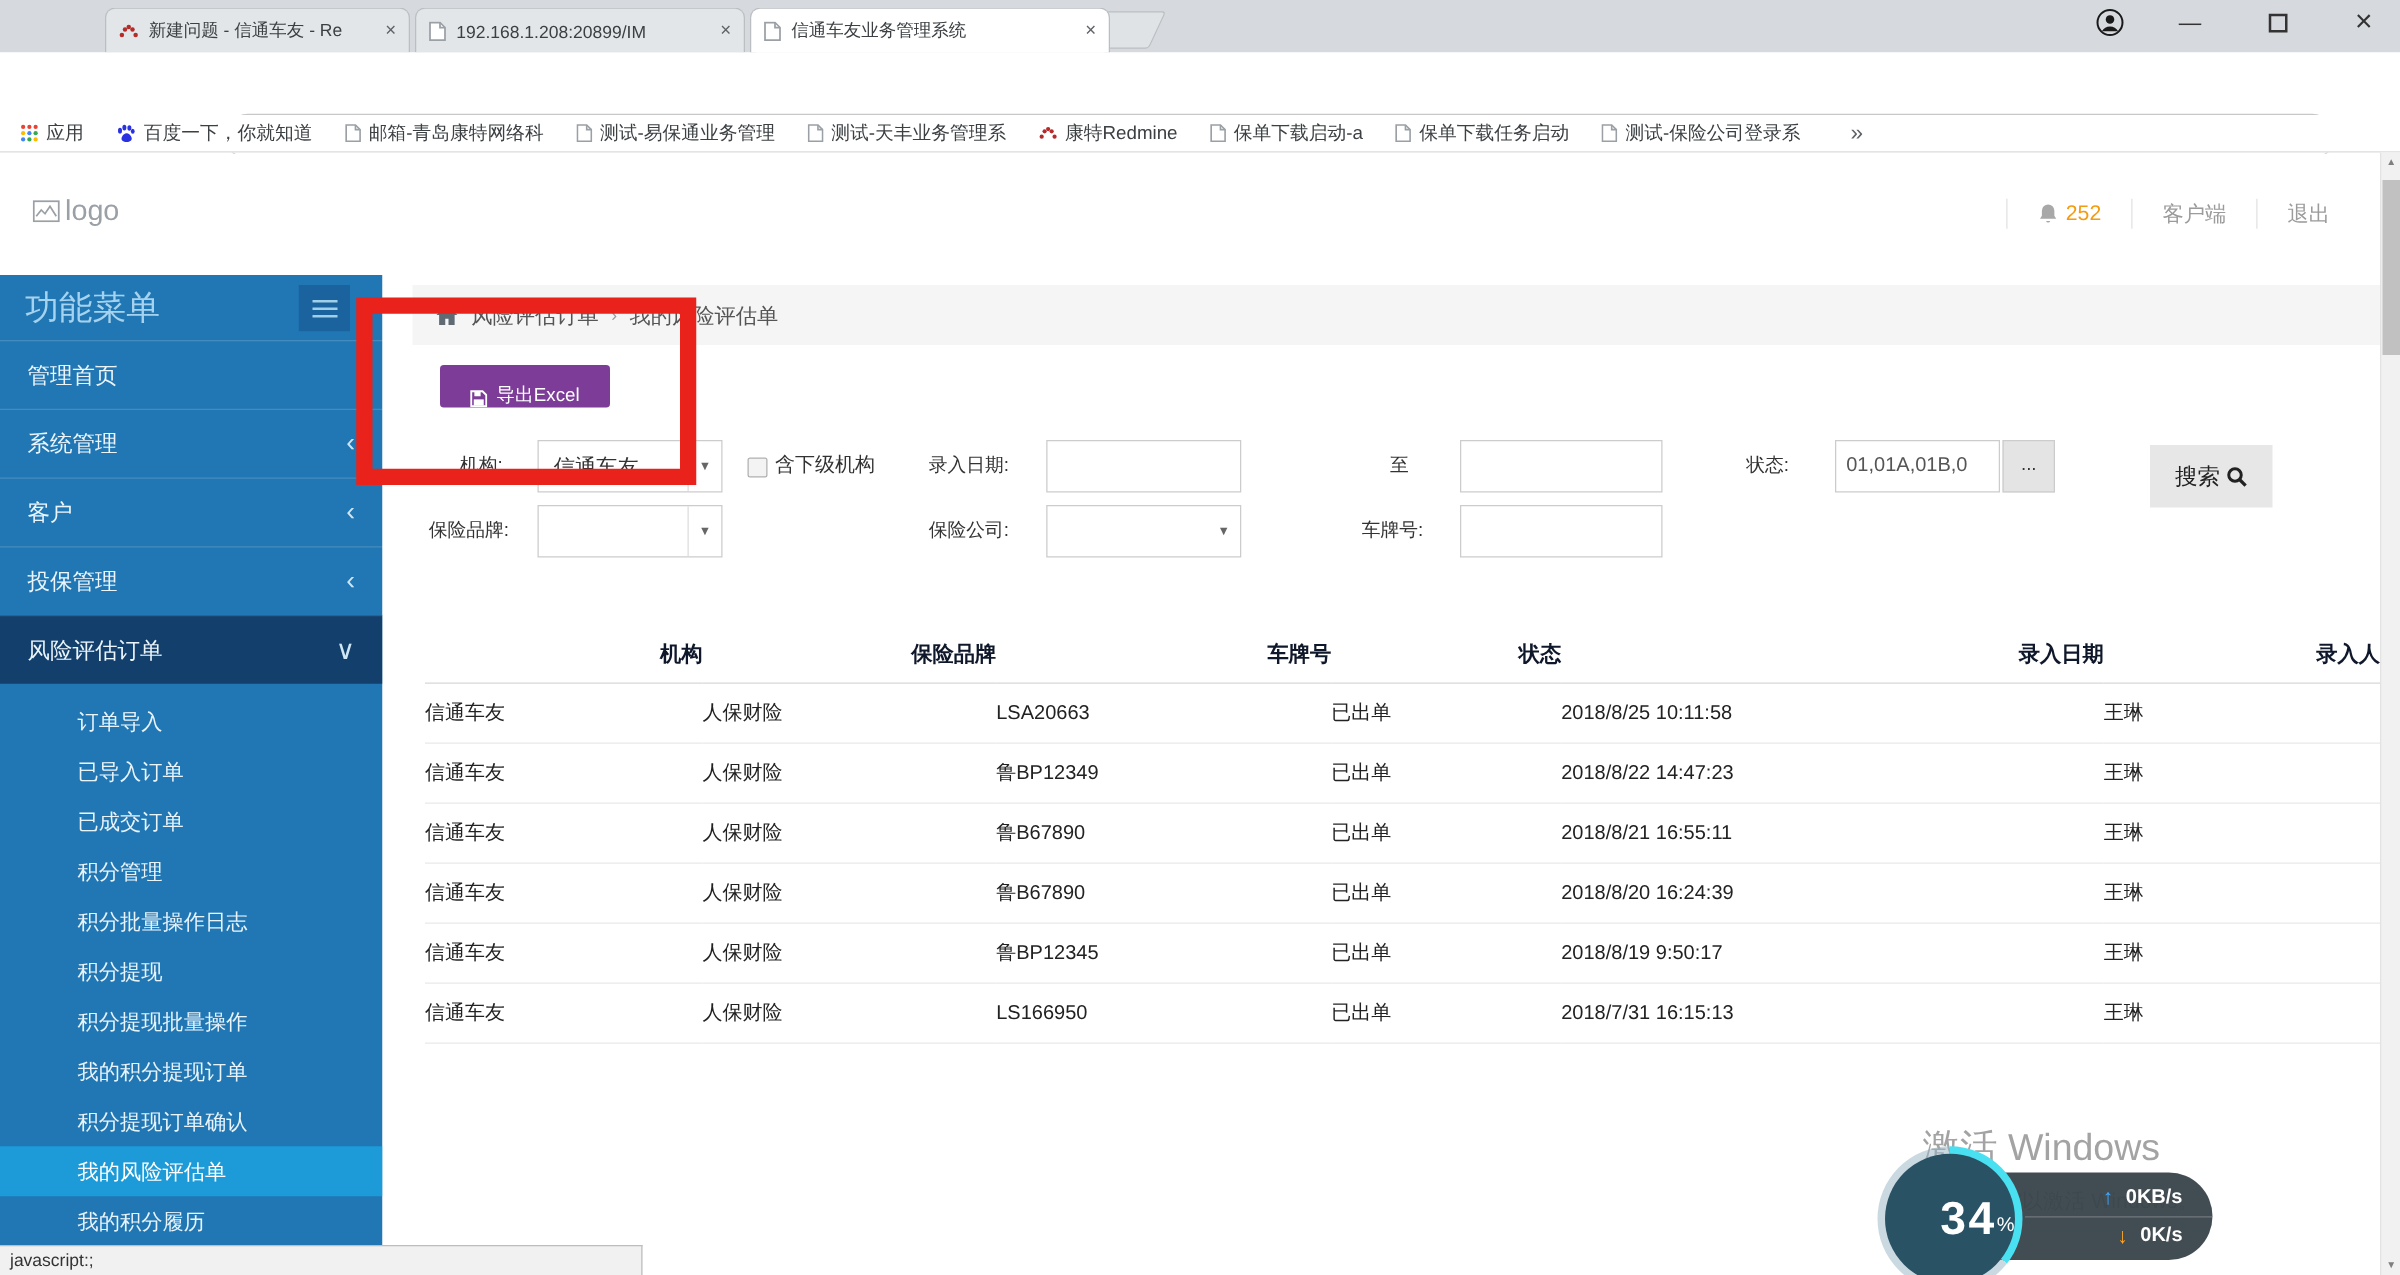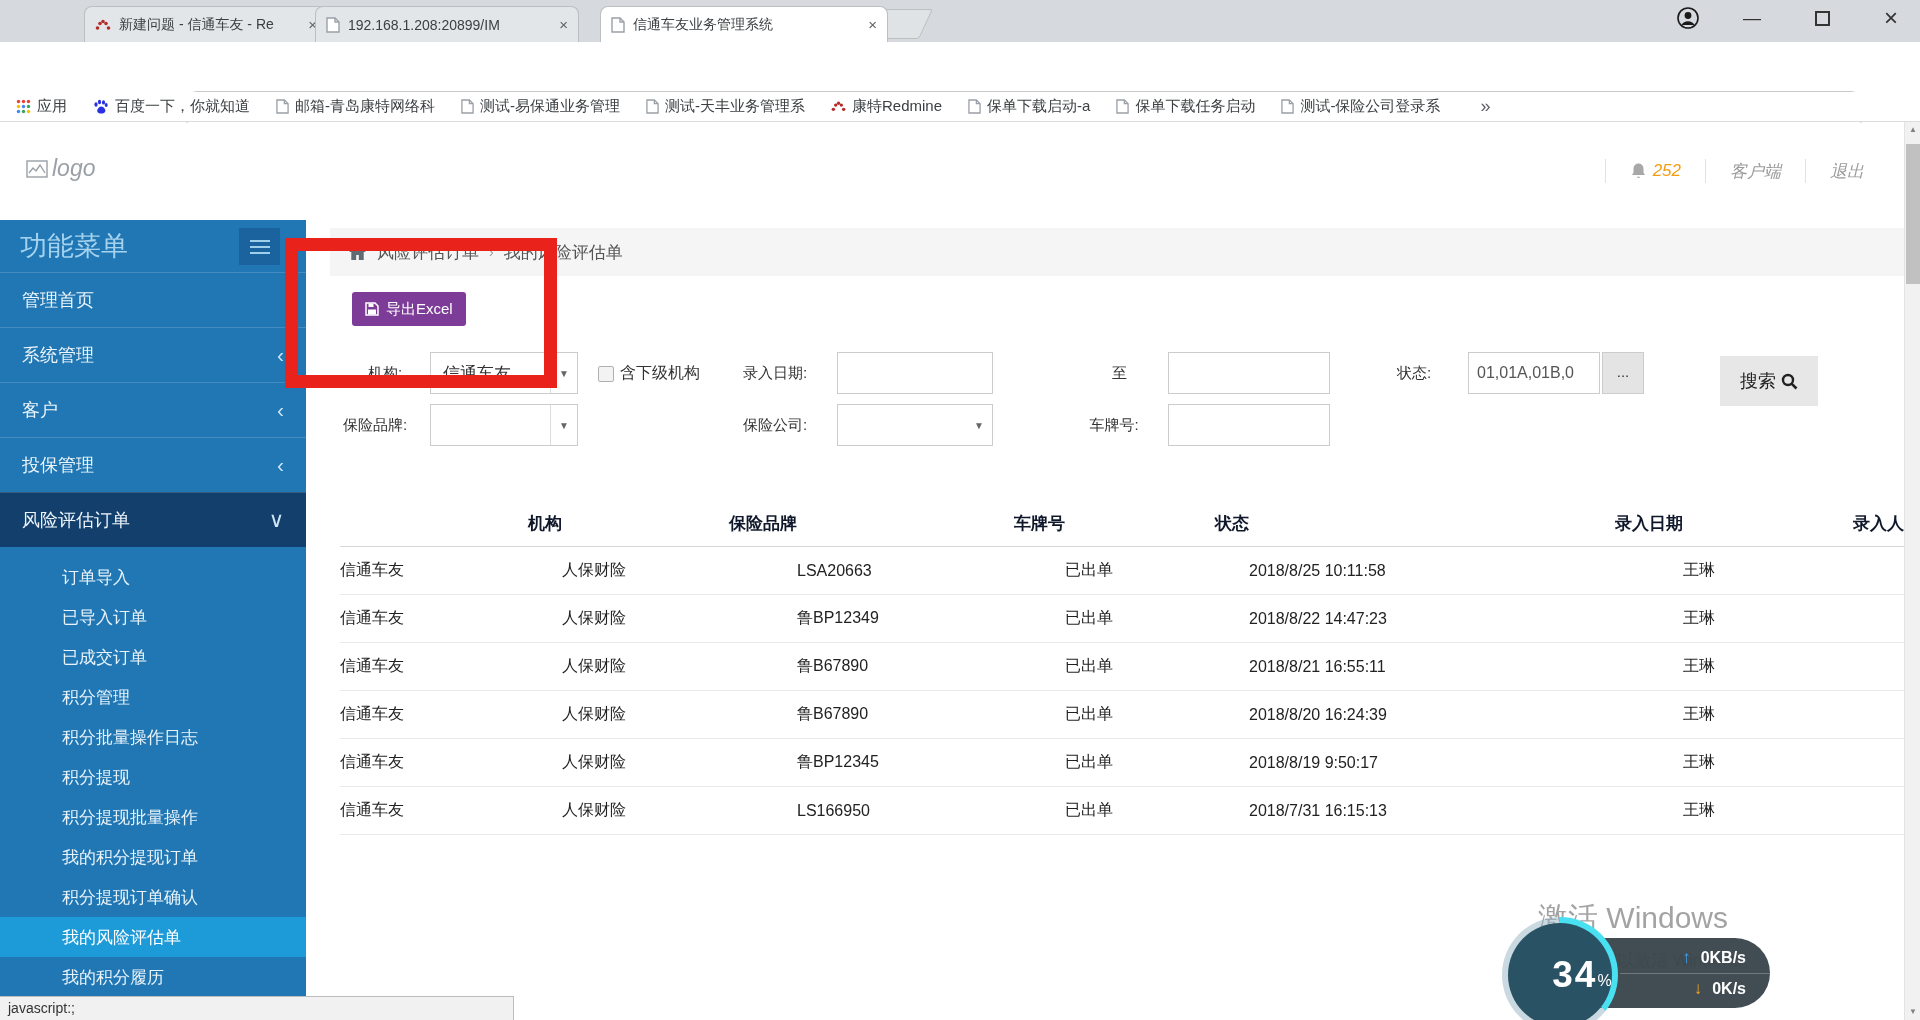--- a/index.html
+++ b/index.html
@@ -25,21 +25,21 @@
        border-radius:18px;background:#fff;display:flex;align-items:center;padding:0 14px;gap:10px;
        box-sizing:border-box;font-size:17px;}
   .urlhost{color:#202124;}
   .urlrest{color:#5f6368;}
   .bookbar{position:absolute;left:0;top:92px;width:1920px;height:30px;background:#fff;
        border-bottom:1px solid #dcdcdc;display:flex;align-items:center;padding:0 16px;gap:26px;
        font-size:15px;color:#3c4043;box-sizing:border-box;}
   .bm{display:flex;align-items:center;gap:6px;white-space:nowrap;}
   .bmmore{font-size:18px;color:#5f6368;margin-left:14px;}
   
-  .appheader{position:absolute;left:0;top:123px;width:1920px;height:97px;background:#fff;font-style:italic;}
+  .appheader{position:absolute;left:0;top:123px;width:1920px;height:97px;background:#fff;}
   .logo{position:absolute;left:26px;top:32px;display:flex;align-items:center;gap:4px;
        color:#9aa0a6;font-size:23px;}
   .userbar{position:absolute;right:56px;top:36px;display:flex;align-items:center;font-size:17px;color:#4d4d4d;}
   .usep{width:1px;height:24px;background:#e2e2e2;margin:0 24px;}
   .bellgrp{display:flex;align-items:center;gap:6px;}
   .bellcnt{color:#f39c12;}
   .hlink{color:#9b9b9b;}
   
   .sidebar{position:absolute;left:0;top:220px;width:306px;height:800px;background:#2177b4;}
   .sbtitle{height:52px;display:flex;align-items:center;padding-left:20px;color:#a5d3ef;font-size:27px;position:relative;}
@@ -52,21 +52,21 @@
   .sitem.open{background:#133f6c;}
   .submenu{padding-top:10px;}
   .subitem{height:40px;display:flex;align-items:center;padding-left:62px;color:#e8f3fa;font-size:17px;}
   .subitem.active{background:#1c9bd8;color:#fff;}
   
   .content{position:absolute;left:306px;top:220px;width:1598px;height:800px;background:#fff;}
   .crumb{position:absolute;left:24px;top:8px;width:1574px;height:48px;background:#f5f5f5;
        display:flex;align-items:center;gap:10px;padding-left:18px;font-size:17px;color:#555;box-sizing:border-box;}
   .crumbsep{color:#999;font-size:14px;}
   .exportbtn{position:absolute;left:46px;top:72px;height:34px;background:#7d3c98;color:#fff;
-       font-size:15px;display:flex;align-items:center;gap:7px;padding:0 13px;border-radius:3px;}
+       font-size:15px;display:flex;align-items:flex-end;gap:7px;padding:0 24px;border-radius:3px;}
   .flabel{position:absolute;font-size:15px;color:#333;text-align:center;height:42px;line-height:42px;}
   .inputbox{position:absolute;height:42px;border:1px solid #ccc;background:#fff;box-sizing:border-box;
        font-size:16px;color:#555;padding:13px 8px;font-family:inherit;outline:none;}
   .selbox{position:absolute;display:flex;border:1px solid #ccc;background:#fff;height:42px;box-sizing:border-box;}
   .selval{flex:1;display:flex;align-items:center;padding-left:12px;font-size:17px;color:#333;}
   .selarr{width:26px;display:flex;align-items:center;justify-content:center;color:#666;font-size:10px;}
   .selarr.boxed{border-left:1px solid #ddd;}
   .chk{position:absolute;left:292px;top:146px;width:14px;height:14px;border:1px solid #b0b0b0;
        background:#f3f3f3;border-radius:2px;}
   .chklbl{position:absolute;left:314px;top:132px;height:42px;line-height:42px;font-size:16px;color:#333;}
@@ -117,21 +117,21 @@
           <circle cx="2.5" cy="11" r="1.8" fill="#b52b29"></circle>
           <circle cx="5" cy="6.5" r="1.8" fill="#b52b29"></circle>
           <circle cx="8" cy="4.5" r="1.8" fill="#b52b29"></circle>
           <circle cx="11" cy="6.5" r="1.8" fill="#b52b29"></circle>
           <circle cx="13.5" cy="11" r="1.8" fill="#b52b29"></circle>
         </svg>
     </span>
     <span class="ttl">新建问题 - 信通车友 - Re</span>
     <span class="tclose">×</span>
   </div>
-  <div class="tab" style="left:286px;width:264px;">
+  <div class="tab" style="left:303px;width:264px;">
     <span>
       <svg width="14" height="16" viewBox="0 0 14 16">
           <path d="M1 1h8l4 4v10H1z" fill="#fff" stroke="#9aa0a6" stroke-width="1.4"></path>
           <path d="M9 1v4h4" fill="none" stroke="#9aa0a6" stroke-width="1.4"></path>
         </svg>
     </span>
     <span class="ttl">192.168.1.208:20899/IM</span>
     <span class="tclose">×</span>
   </div>
   <div class="tab active" style="left:571px;width:288px;">

